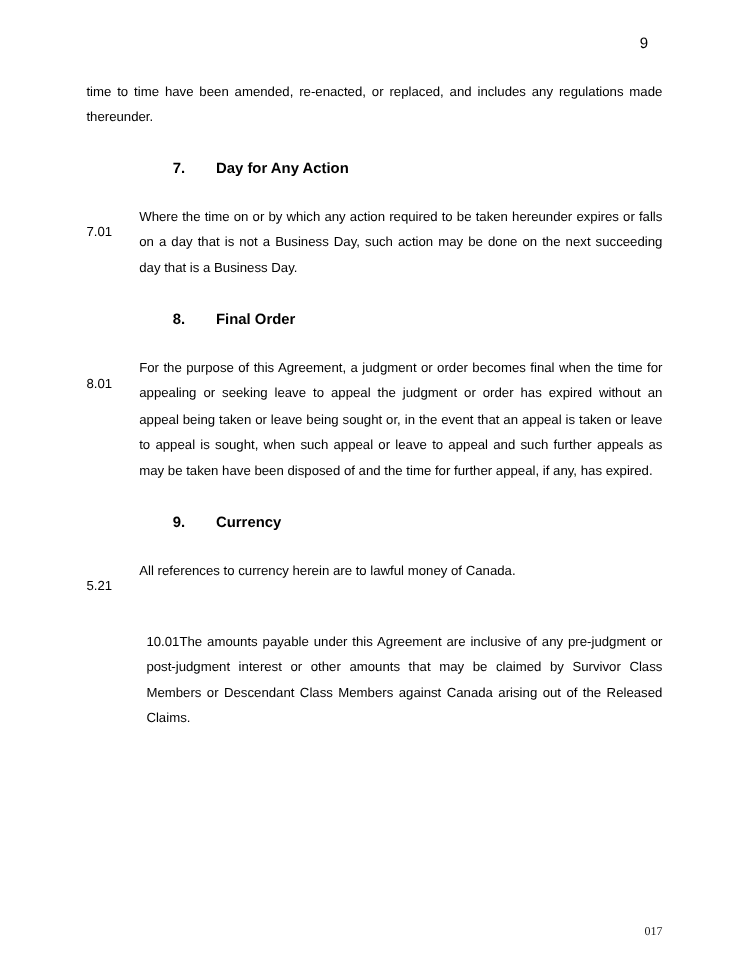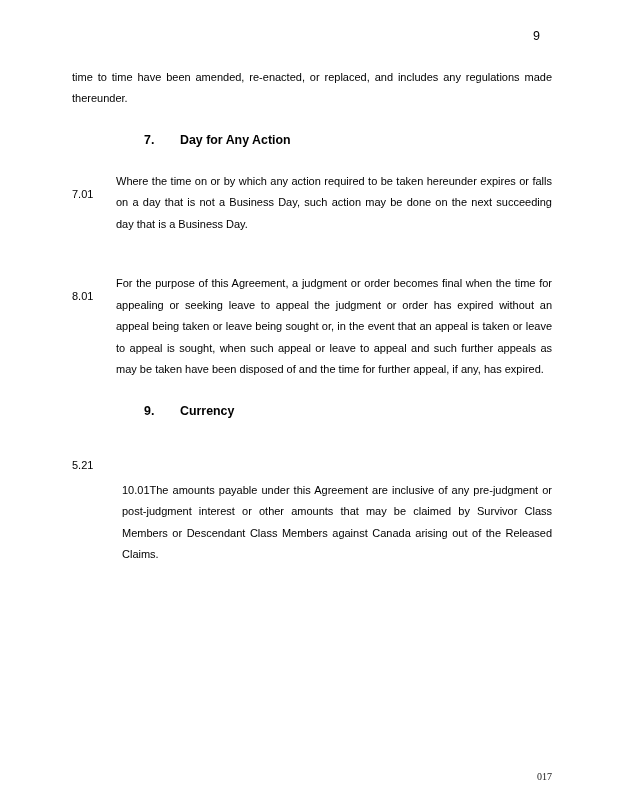--- a/index.html
+++ b/index.html
@@ -88,37 +88,40 @@
   </div>
 
   <div class="gap-sm"></div>
 
   <p class="para para-indent">
     <span class="num">7.01</span><span>Where the time on or by which any action required to be taken hereunder expires or falls on a day that is not a Business Day, such action may be done on the next succeeding day that is a Business Day.</span>
   </p>
 
   <div class="gap-md"></div>
 
+  <div class="heading">
+    <span class="hnum">8.</span><span>Final Order</span>
+  </div>
 
   <div class="gap-sm"></div>
 
   <p class="para para-indent">
     <span class="num">8.01</span><span>For the purpose of this Agreement, a judgment or order becomes final when the time for appealing or seeking leave to appeal the judgment or order has expired without an appeal being taken or leave being sought or, in the event that an appeal is taken or leave to appeal is sought, when such appeal or leave to appeal and such further appeals as may be taken have been disposed of and the time for further appeal, if any, has expired.</span>
   </p>
 
   <div class="gap-md"></div>
 
   <div class="heading">
     <span class="hnum">9.</span><span>Currency</span>
   </div>
 
   <div class="gap-sm"></div>
 
   <p class="para para-indent">
-    <span class="num">5.21</span>
+    <span class="num">5.21</span><span>All references to currency herein are to lawful money of Canada.</span>
   </p>
 
   <div class="gap-md"></div>
 
 
   <div class="gap-sm"></div>
 
   <p class="para para-indent-wide">
     <span class="num">10.01</span><span>The amounts payable under this Agreement are inclusive of any pre-judgment or post-judgment interest or other amounts that may be claimed by Survivor Class Members or Descendant Class Members against Canada arising out of the Released Claims.</span>
   </p>

